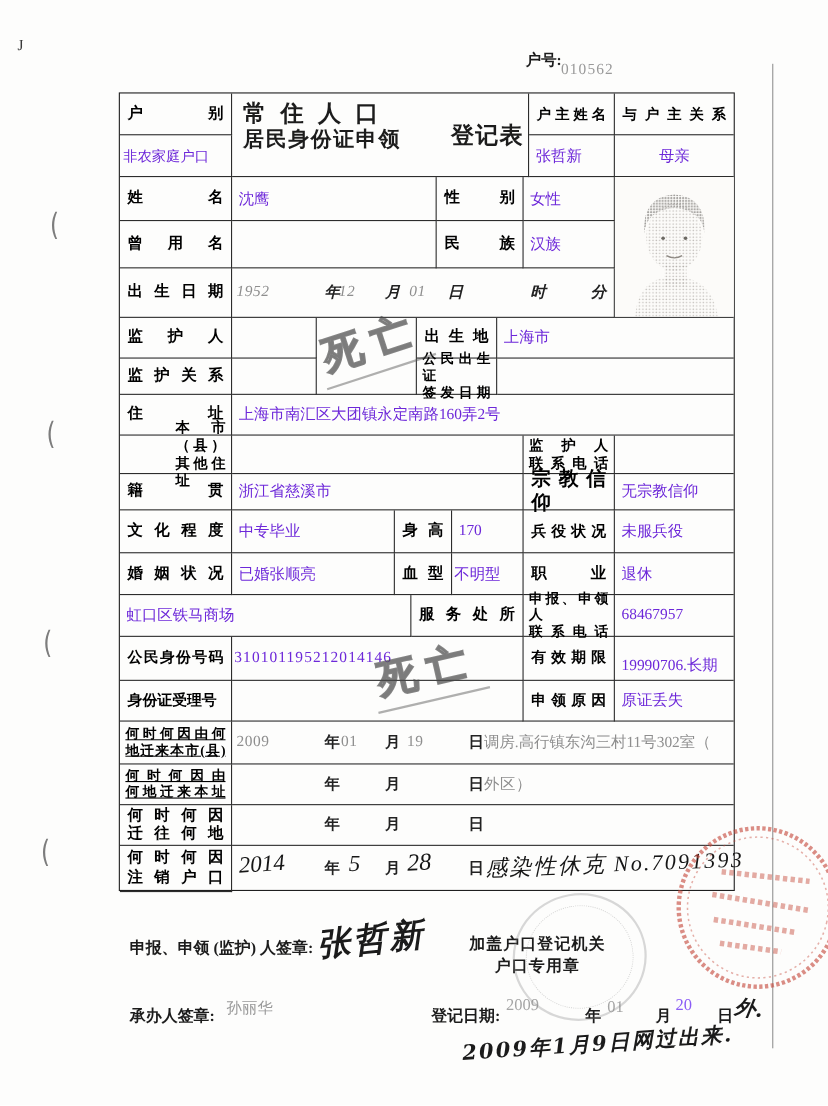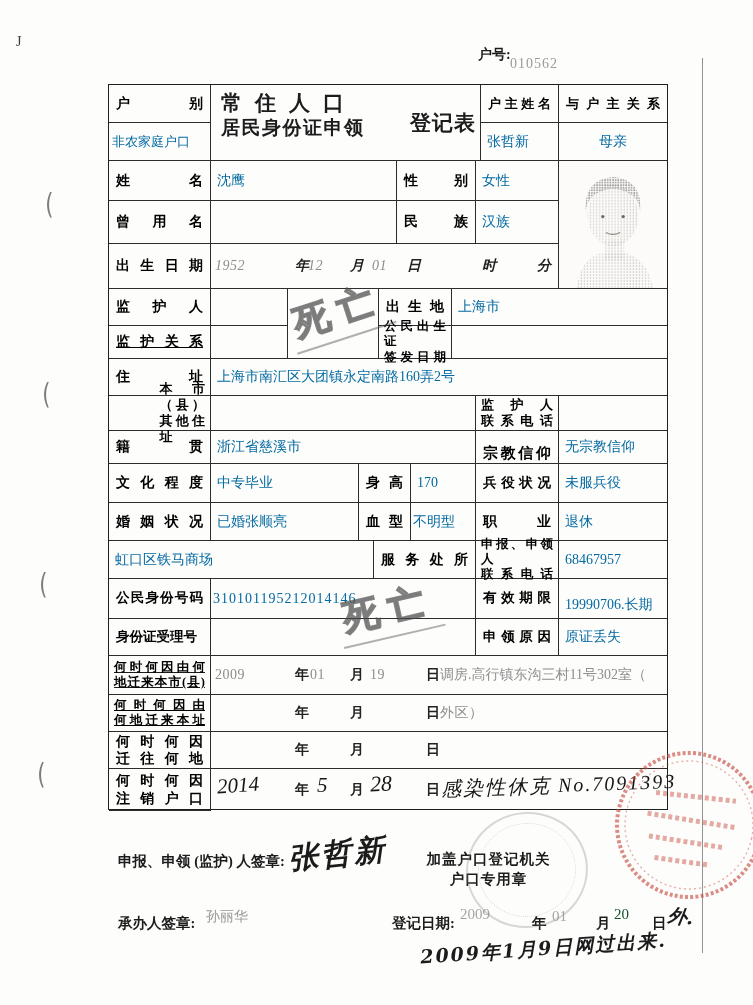--- a/index.html
+++ b/index.html
@@ -11,21 +11,21 @@
              border:1.8px solid #1f1f1f;box-sizing:border-box;background:transparent;}
   .row{position:absolute;left:0;width:100%;display:flex;}
   .cell{box-sizing:border-box;border-right:1.2px solid #2c2c2c;border-bottom:1.2px solid #2c2c2c;
         position:relative;overflow:visible;}
   .cell.fx{flex:1;border-right:none;}
   .cell.nb{border-right:none;border-bottom:none;}
   .lbl{display:flex;align-items:center;padding:1px 7px;font-weight:700;font-size:14px;color:#000000;}
   .lbl>span{display:block;width:100%;text-align:justify;text-align-last:justify;
             -webkit-text-justify:inter-character;white-space:pre-line;line-height:1.22;}
   .lbl.sm{font-size:12.5px;padding:1px 5px;}
-  .val{display:flex;align-items:center;padding:1px 6px;font-size:14px;color:#0369a1;}
+  .val{display:flex;align-items:center;padding:1px 6px;font-size:14px;color:#6d28d9;}
   .merged{position:absolute;box-sizing:border-box;border-right:1.2px solid #2c2c2c;
           border-bottom:1.2px solid #2c2c2c;background:transparent;}
   .u{position:absolute;top:50%;transform:translateY(-50%);font-weight:700;color:#222;font-size:14px;}
   .gv{position:absolute;top:50%;transform:translateY(-50%);color:#8e8e8e;font-size:14px;letter-spacing:.5px;}
   .hand{font-family:"DejaVu Serif","Liberation Serif",serif;font-style:italic;color:#1b1b1b;}
   .hw{position:absolute;font-style:italic;color:#161616;}
   
   #titlecell{left:102px;top:0;width:270px;height:76px;padding:4px 6px 0 10px;}
   .tl1{font-size:21px;font-weight:700;letter-spacing:13px;white-space:nowrap;line-height:1.35;}
   .tl2{font-size:19px;font-weight:700;letter-spacing:1.5px;white-space:nowrap;line-height:1.2;}
@@ -167,21 +167,21 @@
       <div class="cell nb" style="width:91px;"></div>
       <div class="cell lbl" style="width:73px;">
           <span>出生地</span>
         </div>
       <div class="cell fx val">
           <span>上海市</span>
         </div>
     </div>
 
     <div class="row" style="top:241px;height:33px;">
-      <div class="cell lbl" style="width:102px;text-decoration:underline;">
+      <div class="cell lbl" style="width:102px;">
           <span>监护关系</span>
         </div>
       <div class="cell" style="width:77px;"></div>
       <div class="cell nb" style="width:91px;"></div>
       <div class="cell lbl sm" style="width:73px;">
           <span>公民出生证
 签发日期</span>
         </div>
       <div class="cell fx"></div>
     </div>
@@ -211,21 +211,21 @@
       <div class="cell fx"></div>
     </div>
 
     <div class="row" style="top:346px;height:33px;">
       <div class="cell lbl" style="width:102px;">
           <span>籍贯</span>
         </div>
       <div class="cell val" style="width:265px;">
           <span>浙江省慈溪市</span>
         </div>
-      <div class="cell lbl" style="width:83px;font-size:15px;align-items:flex-end;">
+      <div class="cell lbl" style="width:83px;font-size:18px;">
           <span>宗教信仰</span>
         </div>
       <div class="cell fx val">
           <span>无宗教信仰</span>
         </div>
     </div>
 
     <div class="row" style="top:379px;height:39px;">
       <div class="cell lbl" style="width:102px;">
           <span>文化程度</span>
@@ -382,21 +382,21 @@
   </div>
 
   <span class="abs" style="left:118px;top:914px;font-size:14.5px;font-weight:700;">承办人签章:</span>
   <span class="abs" style="left:206px;top:908px;font-size:14px;color:#999;">孙丽华</span>
 
   <span class="abs" style="left:392px;top:914px;font-size:14.5px;font-weight:700;">登记日期:</span>
   <span class="abs" style="left:460px;top:906px;font-size:15px;color:#a5a5a5;">2009</span>
   <span class="abs" style="left:532px;top:914px;font-size:14.5px;font-weight:700;">年</span>
   <span class="abs" style="left:552px;top:908px;font-size:15px;color:#a5a5a5;">01</span>
   <span class="abs" style="left:596px;top:914px;font-size:14.5px;font-weight:700;">月</span>
-  <span class="abs" style="left:614px;top:906px;font-size:15px;color:#14532d;">20</span>
+  <span class="abs" style="left:614px;top:906px;font-size:15px;color:#8b5cf6;">20</span>
   <span class="abs" style="left:652px;top:914px;font-size:14.5px;font-weight:700;">日</span>
   <span class="abs hand" style="left:668px;top:904px;font-size:19px;font-weight:700;transform:rotate(8deg);">外.</span>
 
   <span class="abs hand" style="left:420px;top:936px;font-size:19px;letter-spacing:2px;transform:rotate(-4deg);font-weight:600;">2009年1月9日网过出来.</span>
 
   <div class="abs" style="left:466px;top:812px;width:118px;height:112px;border-radius:50%;
        border:2px solid rgba(130,130,130,.30);display:flex;align-items:center;justify-content:center;
        transform:rotate(-10deg);">
     <div style="width:82%;height:82%;border-radius:50%;border:1px dotted rgba(130,130,130,.28);"></div>
   </div>

